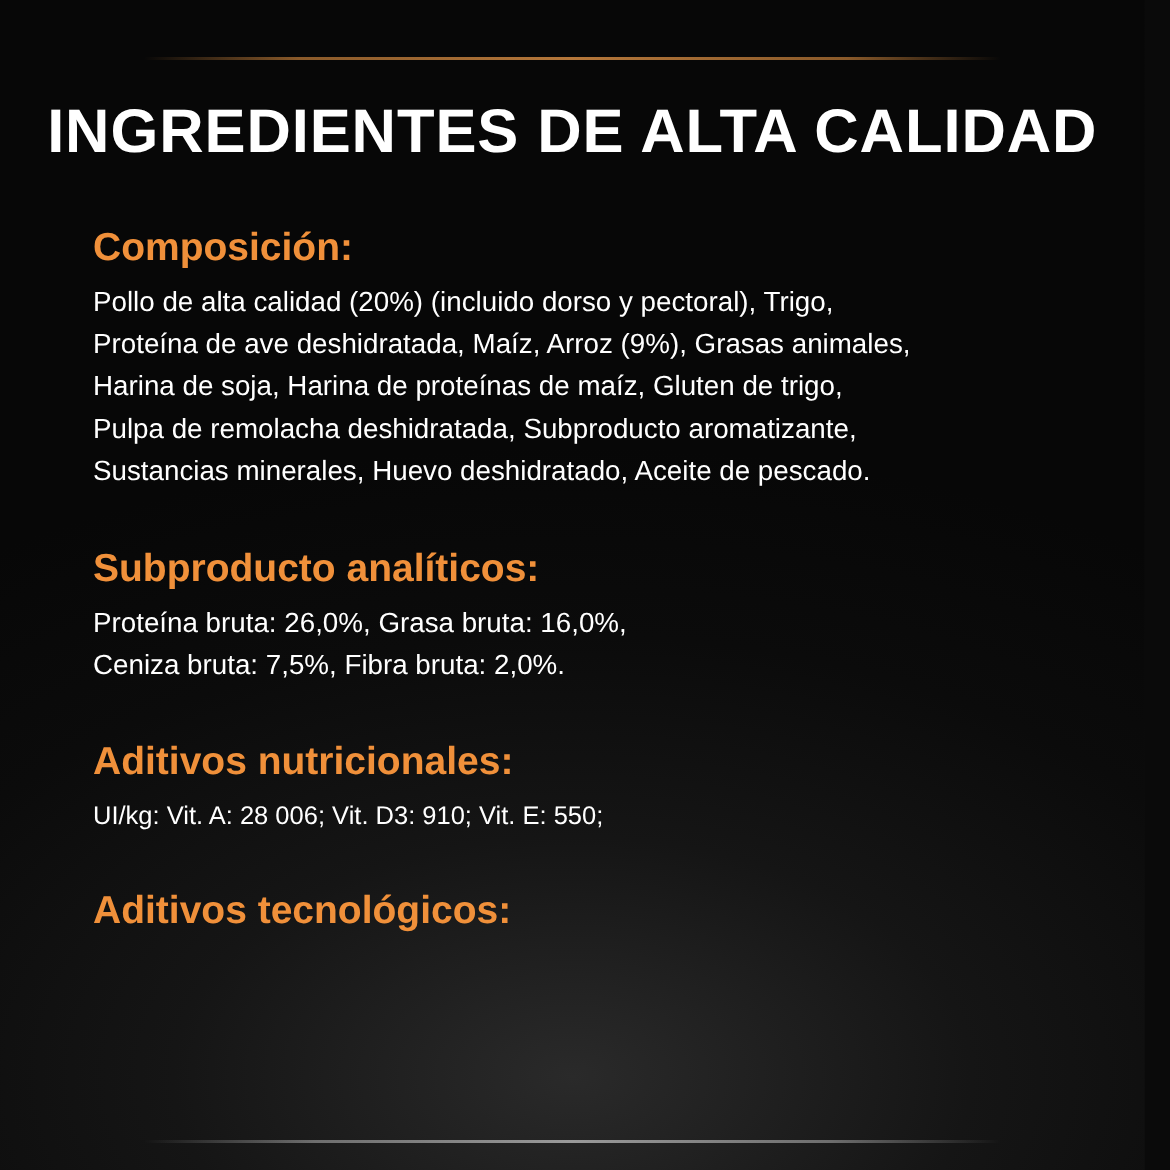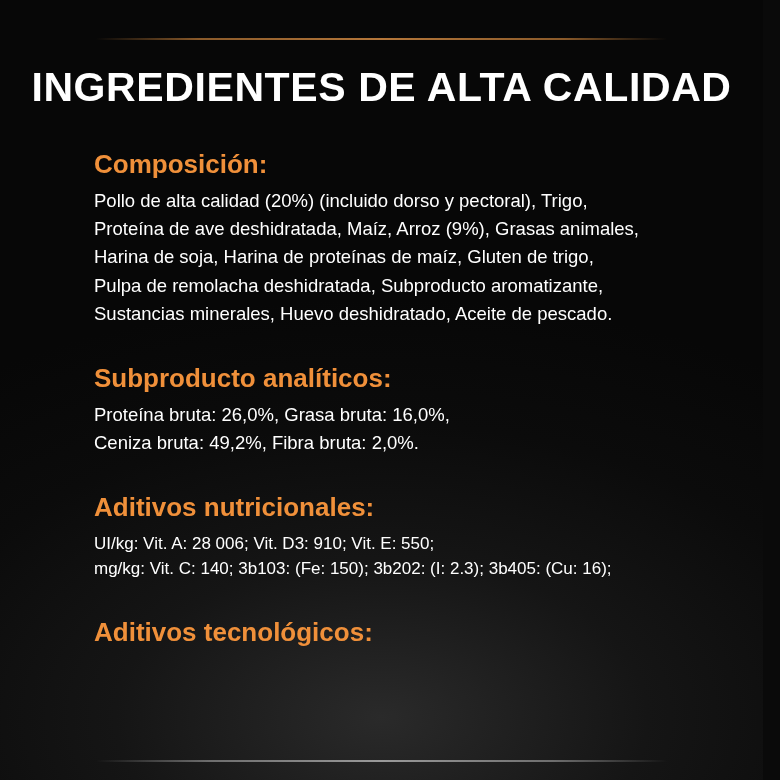--- a/index.html
+++ b/index.html
@@ -49,21 +49,20 @@
     font-size: 41px;
     font-weight: bold;
     letter-spacing: 0.6px;
     white-space: nowrap;
   }
   .content {
     position: absolute;
     top: 148px;
     left: 62px;
     right: 50px;
-    margin-left: 32px;
   }
   .section {
     margin-bottom: 28px;
   }
   .section:last-child {
     margin-bottom: 0;
   }
   .section-heading {
     color: #f0903a;
     font-size: 26px;
@@ -105,29 +104,28 @@
         <span class="line">Harina de soja, Harina de proteínas de maíz, Gluten de trigo,</span>
         <span class="line">Pulpa de remolacha deshidratada, Subproducto aromatizante,</span>
         <span class="line">Sustancias minerales, Huevo deshidratado, Aceite de pescado.</span>
       </p>
     </div>
 
     <div class="section sec-analytical">
       <h2 class="section-heading">Subproducto analíticos:</h2>
       <p class="section-body">
         <span class="line">Proteína bruta: 26,0%, Grasa bruta: 16,0%,</span>
-        <span class="line">Ceniza bruta: 49,2%, Fibra bruta: 2,0%.</span>
+        <span class="line">Ceniza bruta: 7,5%, Fibra bruta: 2,0%.</span>
       </p>
     </div>
 
     <div class="section sec-nutritional">
       <h2 class="section-heading">Aditivos nutricionales:</h2>
       <p class="section-body">
         <span class="line">UI/kg: Vit. A: 28 006; Vit. D3: 910; Vit. E: 550;</span>
-        <span class="line">mg/kg: Vit. C: 140; 3b103: (Fe: 150); 3b202: (I: 2.3); 3b405: (Cu: 16);</span>
       </p>
     </div>
 
     <div class="section sec-technological">
       <h2 class="section-heading">Aditivos tecnológicos:</h2>
     </div>
 
   </div>
 
   <div class="bottom-rule"></div>

